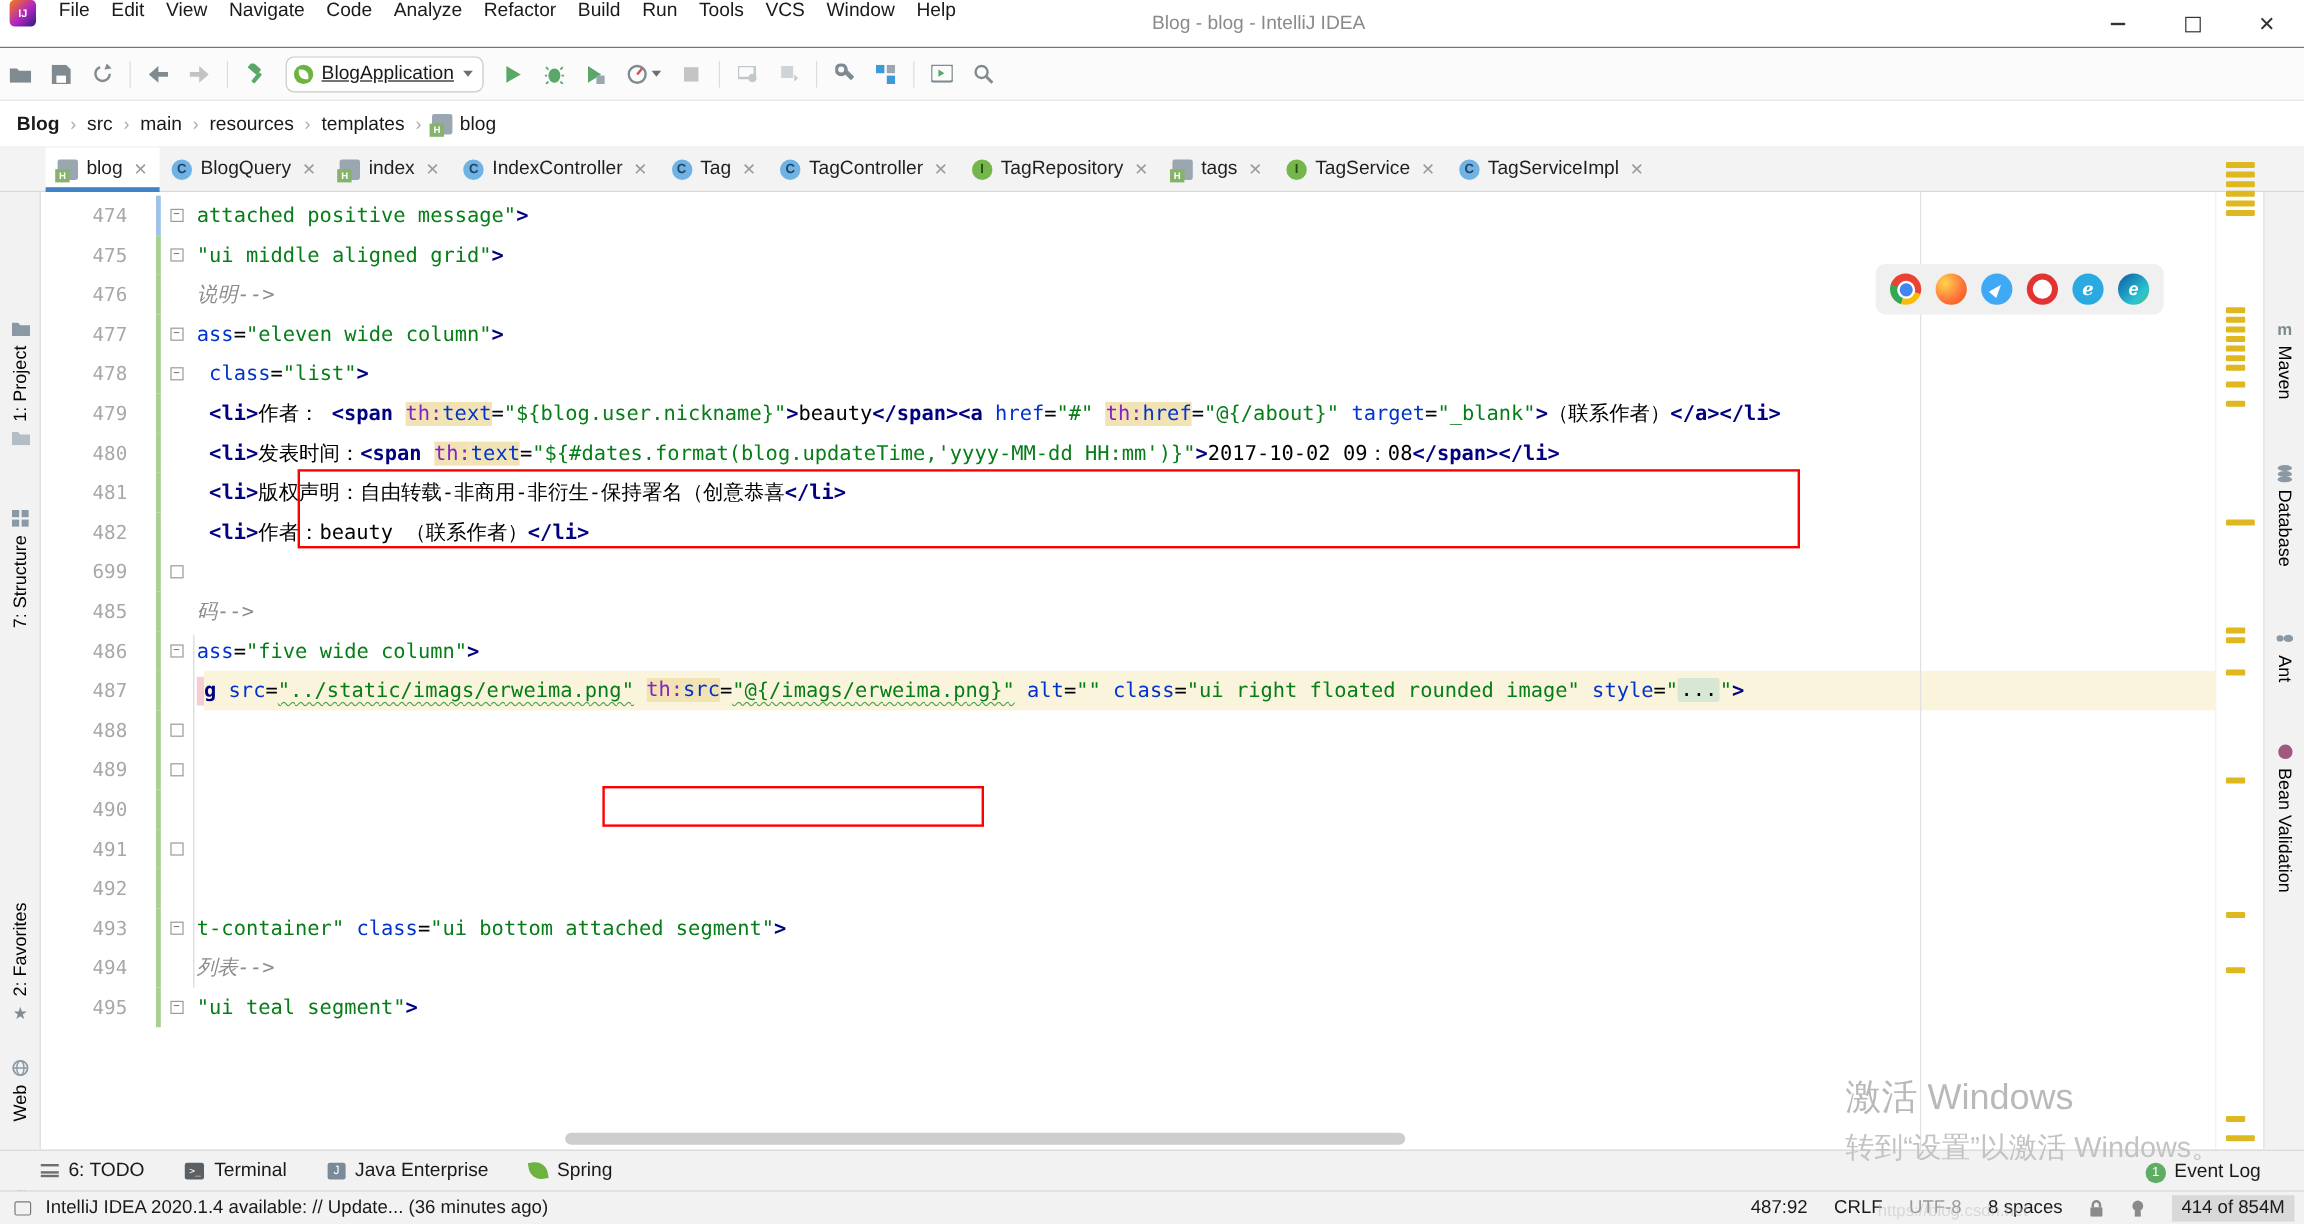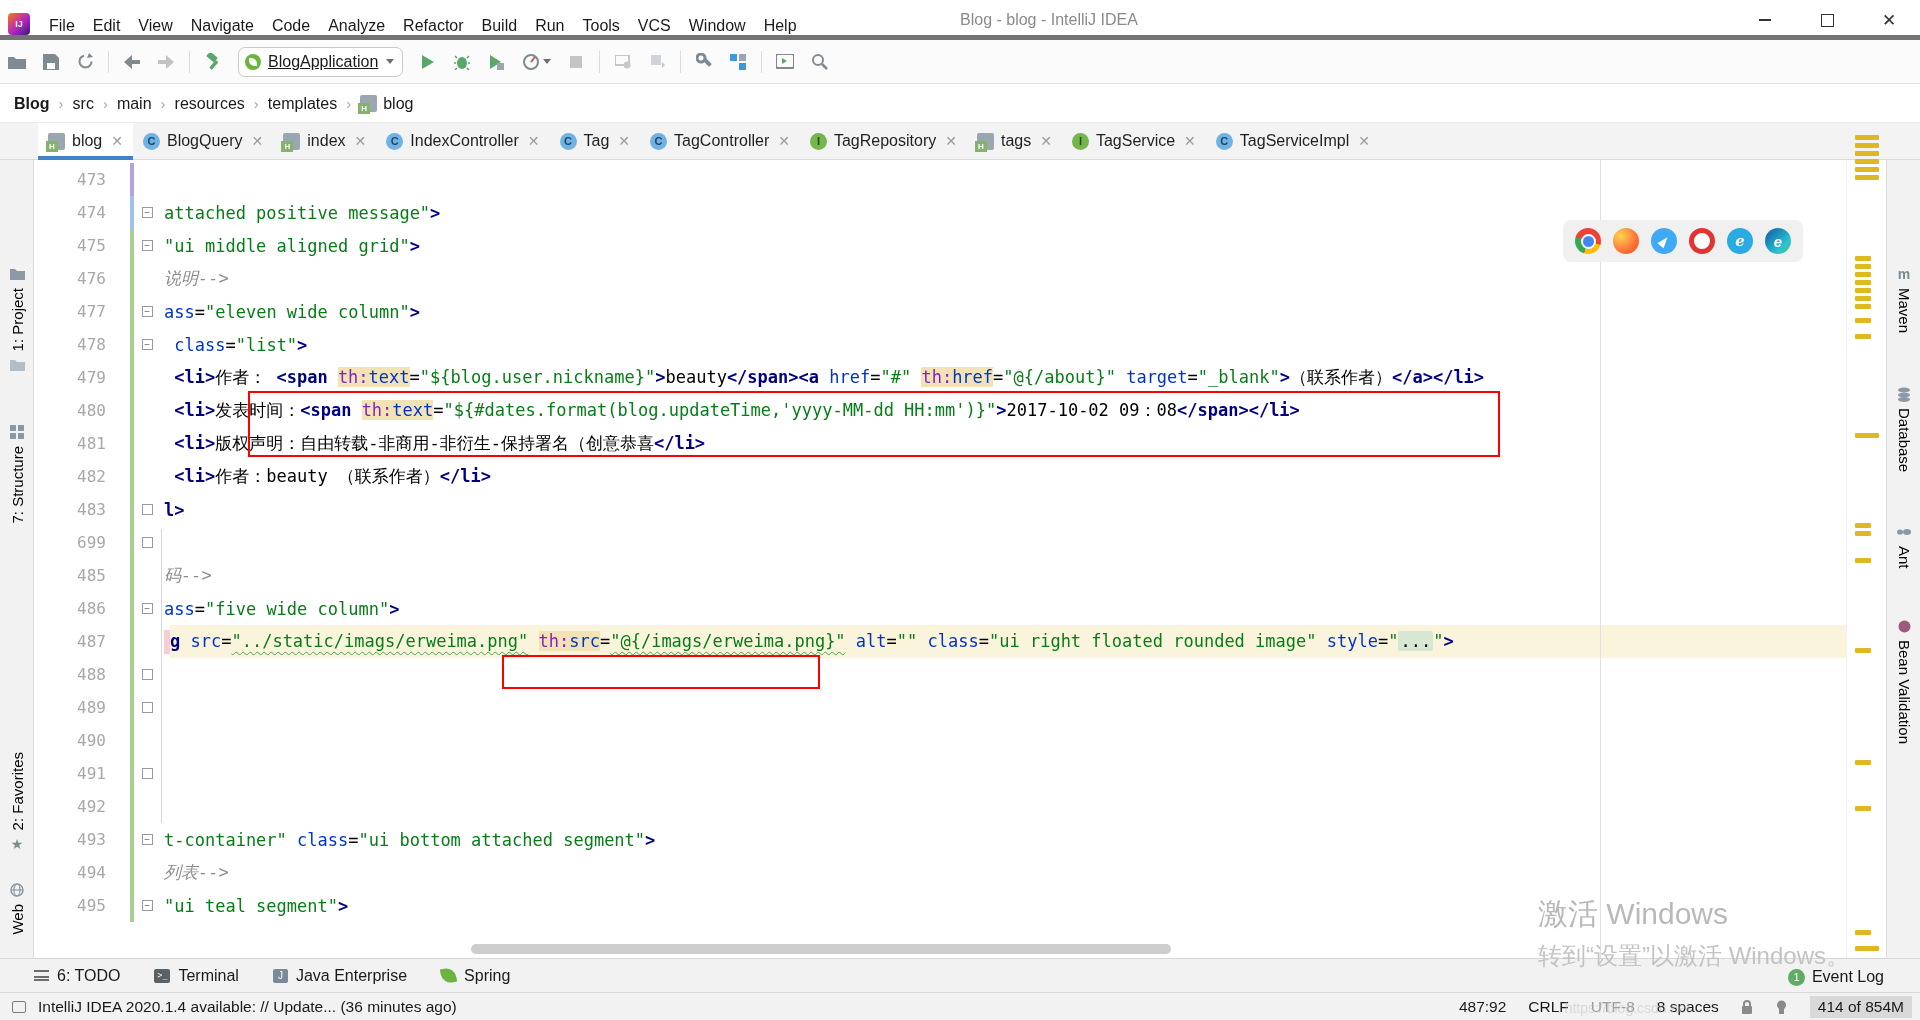--- a/index.html
+++ b/index.html
@@ -1,17 +1,17 @@
 <!DOCTYPE html>
 <html><head>
 <meta charset="utf-8">
 <style>
   * { margin:0; padding:0; box-sizing:border-box; }
   html,body { width:1920px; height:1020px; overflow:hidden; font-family:"Liberation Sans",sans-serif; background:#fff; }
-  .titlebar { position:absolute; left:0; top:0; width:1920px; height:40px; background:#ffffff; border-bottom:5px solid #737373; display:flex; align-items:flex-end; }
+  .titlebar { position:absolute; left:0; top:0; width:1920px; height:40px; background:#ffffff; border-bottom:1px solid #737373; display:flex; align-items:flex-start; }
   .logo { width:22px; height:22px; margin:0 10px 0 8px; border-radius:4px; background:linear-gradient(135deg,#f97a12,#b125c2 55%,#2b1e78); position:relative; }
   .logo::after{ content:"IJ"; position:absolute; left:0; top:0; right:0; bottom:0; color:#fff; font-size:9px; font-weight:bold; display:flex; align-items:center; justify-content:center; }
   .menu { display:flex; }
   .menu span { padding:0 9px; font-size:16px; color:#1a1a1a; cursor:default; }
   .win-title { position:absolute; left:960px; top:0; height:40px; display:flex; align-items:center; color:#8a8a8a; font-size:16px; }
   .win-controls { position:absolute; right:0; top:0; height:40px; display:flex; }
   .win-btn { width:62px; height:40px; display:flex; align-items:center; justify-content:center; color:#333; font-size:17px; }
   .wb-min::after{ content:""; width:12px; height:1.5px; background:#333; }
   .wb-rest::after{ content:""; width:11px; height:11px; border:1.5px solid #333; }
   .toolbar { position:absolute; left:0; top:40px; width:1920px; height:44px; background:#fbfbfb; border-bottom:1px solid #e3e3e3; display:flex; align-items:center; }
@@ -393,26 +393,20 @@
       </span>
     <span class="txt">Bean Validation</span>
   </div>
 </div>
 
 <div class="editor">
   <div class="guide"></div>
   <div class="foldguide"></div>
   <div class="lines">
       <div class="line">
-        <span class="num">473</span>
-        <span class="bar purple"></span>
-        <span class="foldc"></span>
-        <span class="code"></span>
-      </div>
-      <div class="line">
         <span class="num">474</span>
         <span class="bar blue"></span>
         <span class="foldc">
           <span class="fm">−</span>
         </span>
         <span class="code"><span class="val">attached positive message"</span><span class="tag">&gt;</span></span>
       </div>
       <div class="line">
         <span class="num">475</span>
         <span class="bar green"></span>
@@ -459,28 +453,20 @@
         <span class="num">481</span>
         <span class="bar green"></span>
         <span class="foldc"></span>
         <span class="code"><span class="txt"> </span><span class="tag">&lt;li&gt;</span><span class="txt">版权声明：自由转载-非商用-非衍生-保持署名（创意恭喜</span><span class="tag">&lt;/li&gt;</span></span>
       </div>
       <div class="line">
         <span class="num">482</span>
         <span class="bar green"></span>
         <span class="foldc"></span>
         <span class="code"><span class="txt"> </span><span class="tag">&lt;li&gt;</span><span class="txt">作者：beauty （联系作者）</span><span class="tag">&lt;/li&gt;</span></span>
-      </div>
-      <div class="line">
-        <span class="num">483</span>
-        <span class="bar green"></span>
-        <span class="foldc">
-          <span class="fm"></span>
-        </span>
-        <span class="code"><span class="tag">l&gt;</span></span>
       </div>
       <div class="line">
         <span class="num">699</span>
         <span class="bar green"></span>
         <span class="foldc">
           <span class="fm"></span>
         </span>
         <span class="code"></span>
       </div>
       <div class="line">

